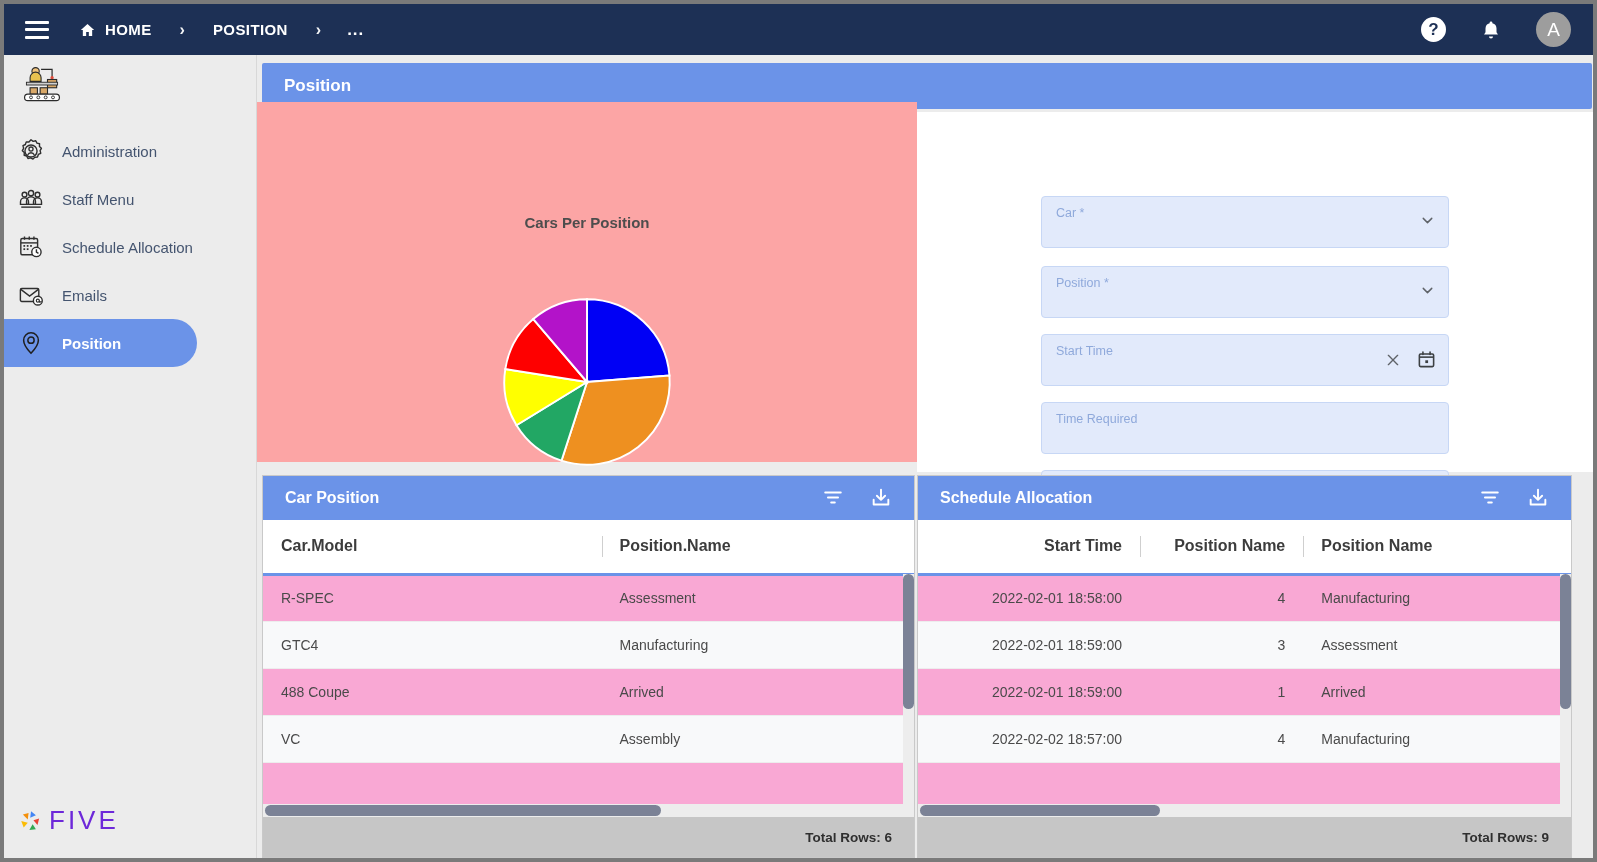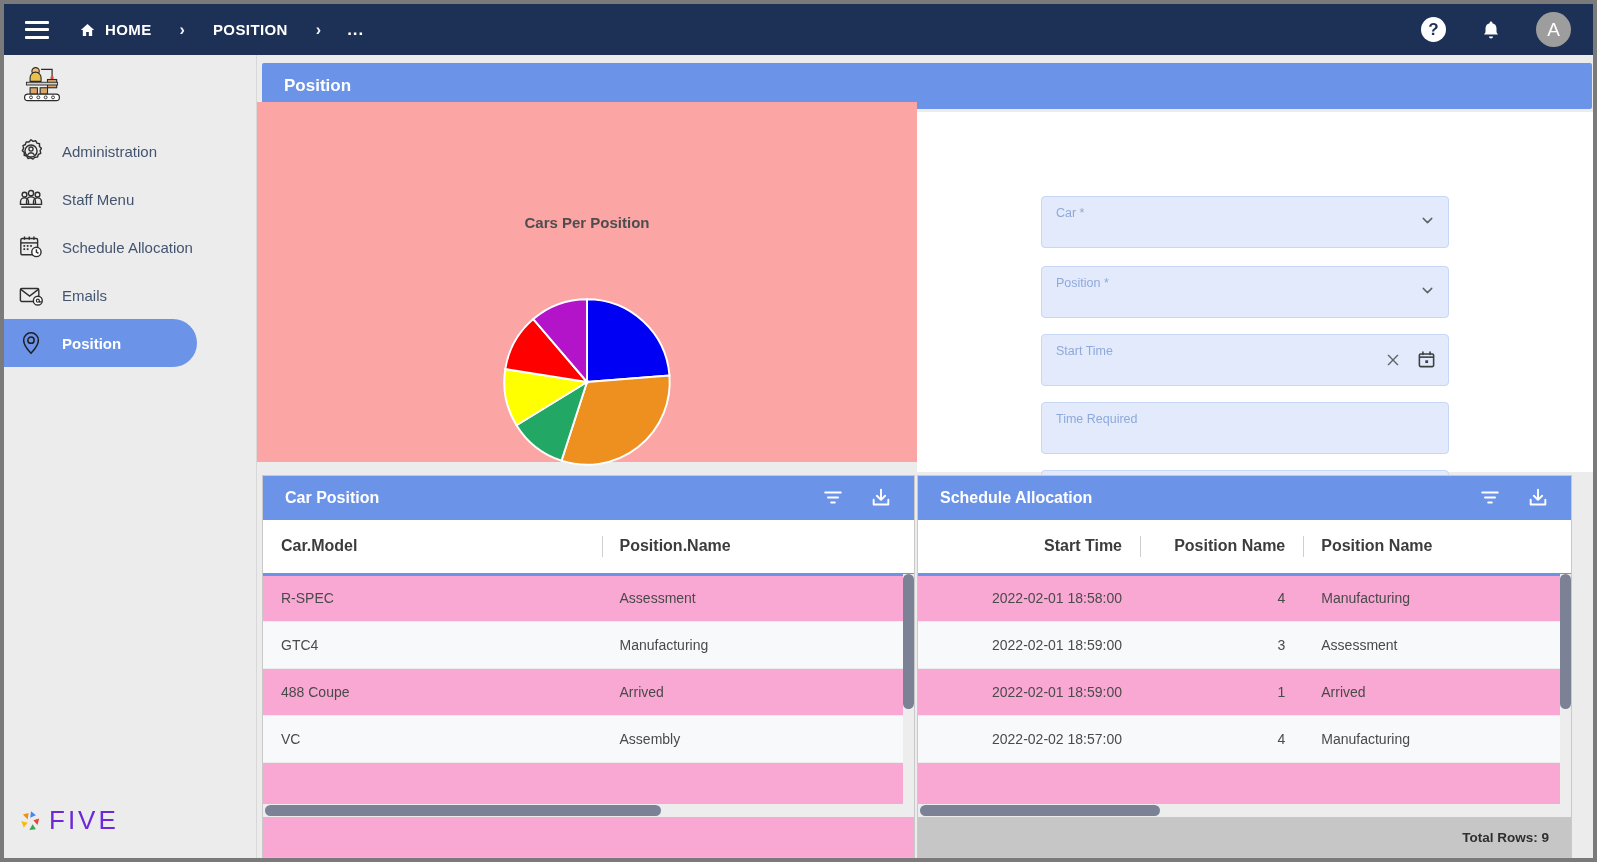--- a/index.html
+++ b/index.html
@@ -463,20 +463,23 @@
             </tbody>
         </table>
       </div>
 
       <div class="vscroll">
         <div class="vscroll-thumb"></div>
       </div>
       <div class="hscroll">
         <div class="hscroll-thumb" style="width:396px"></div>
       </div>
+      <div class="grid-foot">
+        <span>Total Rows: 6</span>
+      </div>
     </div>
 
     <div class="grid grid-right">
       <div class="grid-head">
         <span class="grid-title">Schedule Allocation</span>
         <div class="grid-actions">
           <svg class="filter-ico" viewBox="0 0 24 24">
             <path d="M3.5 6 h17 M6.5 11.5 h11 M10 17 h4" stroke="#ffffff" stroke-width="2.1" stroke-linecap="round"></path>
           </svg>
           <svg class="dl-ico" viewBox="0 0 24 24">

